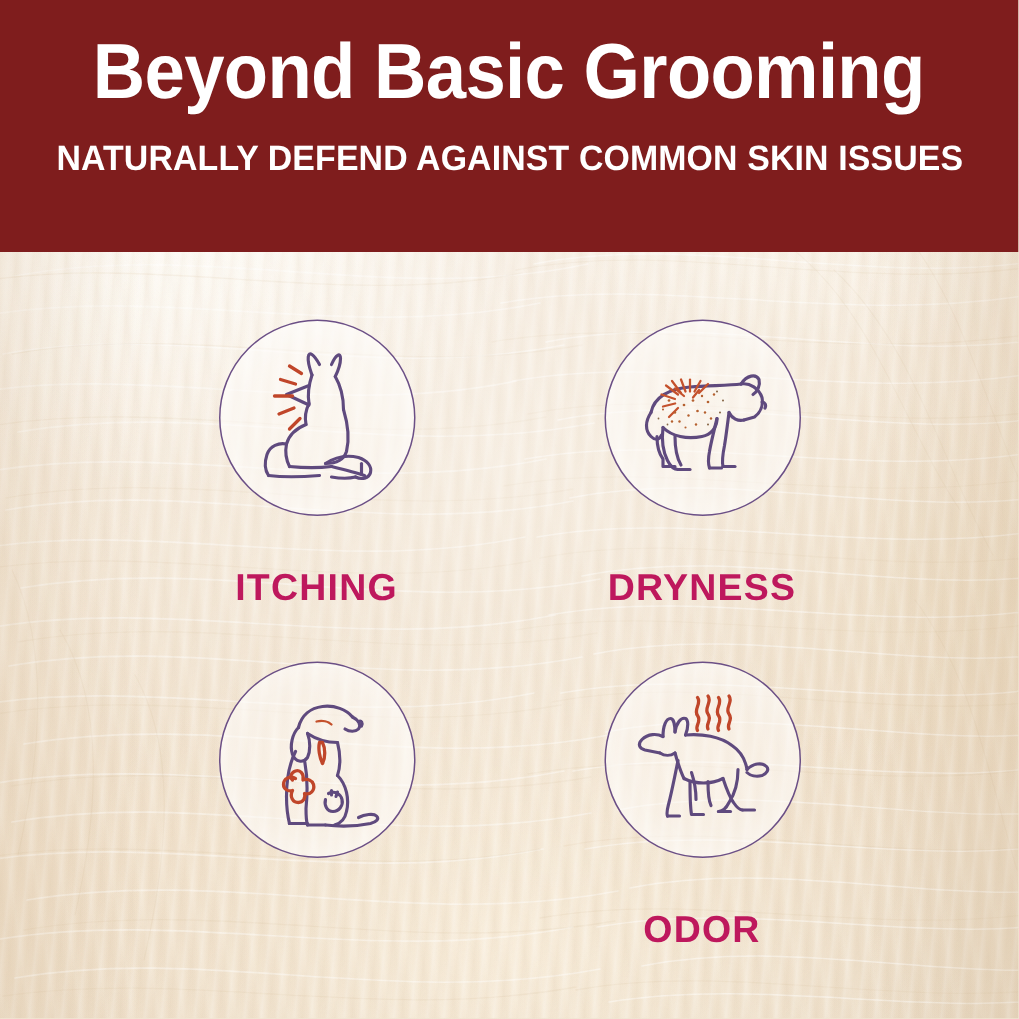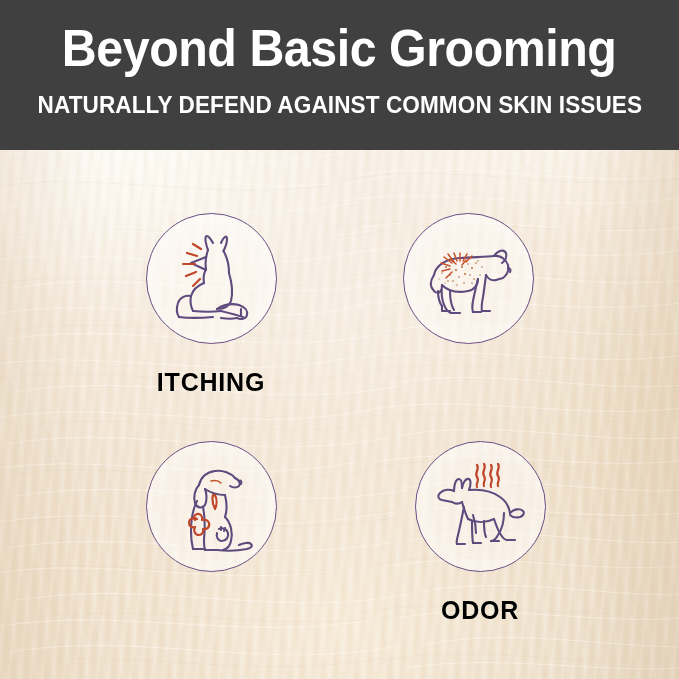--- a/index.html
+++ b/index.html
@@ -59,22 +59,22 @@
     background:
       radial-gradient(ellipse 95% 80% at 50% 45%, rgba(255,255,255,0.35) 0%, rgba(255,255,255,0) 55%),
       linear-gradient(to right, rgba(210,186,154,0.18) 0%, rgba(210,186,154,0) 14%, rgba(210,186,154,0) 85%, rgba(204,178,144,0.22) 100%);
   }
 
   
   .header {
     position:absolute;
     left:0; top:0;
     width:679px;
-    height:150px;
-    background:#404040;
+    height:168px;
+    background:#7f1d1d;
     z-index:10;
     display:flex;
     flex-direction:column;
     align-items:center;
     justify-content:flex-start;
   }
   .header-title {
     color:#ffffff;
     font-family:"Liberation Sans", sans-serif;
     font-weight:bold;
@@ -108,39 +108,39 @@
   .cell {
     position:absolute;
     width:300px;
     display:flex;
     flex-direction:column;
     align-items:center;
   }
   .cell-0 { left:61px;  top:63px; }
   .cell-1 { left:318px; top:63px; }
   .cell-2 { left:61px;  top:291px; }
-  .cell-3 { left:330px; top:291px;align-items:center; }
+  .cell-3 { left:318px; top:291px;align-items:center; }
 
   .circle {
     position:relative;
     width:131px; height:131px;
     border-radius:50%;
     border:1.9px solid #6b4f86;
     background:rgba(255,252,250,0.48);
     box-shadow:inset 0 0 26px rgba(255,255,255,0.55);
     display:flex;
     align-items:center;
     justify-content:center;
     overflow:hidden;
   }
   .circle svg { display:block; }
 
   .label {
-    margin-top:26px;
-    color:#000000;
+    margin-top:36px;
+    color:#be185d;
     font-family:"Liberation Sans", sans-serif;
     font-weight:600;
     font-size:25px;
     letter-spacing:0.8px;
     line-height:1;
     white-space:nowrap;
   }
 
   .ico-stroke { fill:none; stroke:#5f4a7e; stroke-width:2.1; stroke-linecap:round; stroke-linejoin:round; }
   .ico-accent { fill:none; stroke:#c0462a; stroke-width:2.2; stroke-linecap:round; stroke-linejoin:round; }
@@ -373,20 +373,21 @@
           <g class="ico-dot-d">
             <circle cx="66" cy="38" r="0.7"></circle>
               <circle cx="70" cy="44" r="0.7"></circle>
             <circle cx="68" cy="52" r="0.7"></circle>
               <circle cx="60" cy="60" r="0.7"></circle>
             <circle cx="33" cy="60" r="0.6"></circle>
               <circle cx="27" cy="56" r="0.6"></circle>
           </g>
         </svg>
       </div>
+      <div class="label">DRYNESS</div>
     </div>
 
     <div class="cell cell-2">
       <div class="circle">
         <svg width="112" height="112" viewBox="0 0 112 112" aria-hidden="true">
 
           <path class="ico-stroke" d="M44 34 C 46 26, 52 21, 60 20 C 68 19, 76 22, 80 27"></path>
           <path class="ico-stroke" d="M80 27 C 84 29, 86 32, 84 35 C 82 37, 78 37, 75 35"></path>
           <path class="ico-stroke" d="M84 30 C 86 29, 87 31, 86 33"></path>
 

